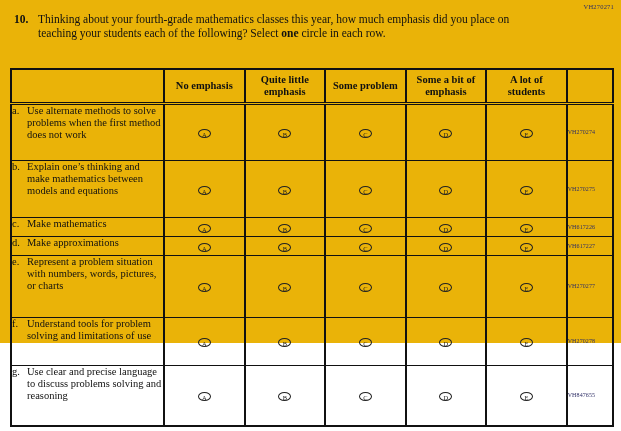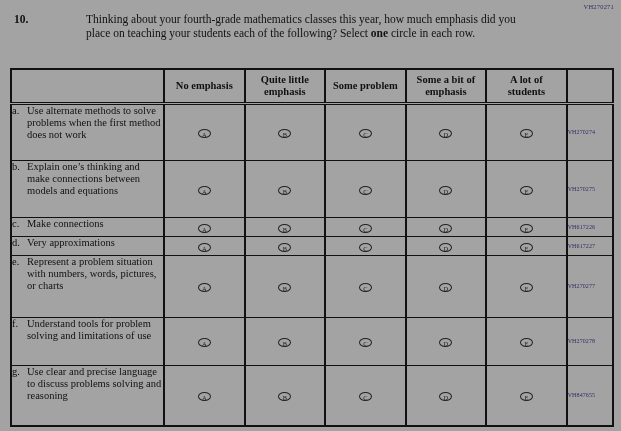--- a/index.html
+++ b/index.html
@@ -8,22 +8,22 @@
     background: #ffffff;
     width: 621px;
     height: 431px;
     overflow: hidden;
     font-family: "Liberation Serif", serif;
     color: #111111;
   }
   .page {
     position: relative;
     width: 621px;
-    height: 431px;
-    background: #a3a3a3;
+    height: 343px;
+    background: #eab308;
   }
   .code-top-right {
     position: absolute;
     top: 3px;
     right: 7px;
     font-size: 6.5px;
     color: #2e2e66;
     letter-spacing: 0.2px;
   }
   .question {
@@ -33,21 +33,21 @@
     width: 512px;
     font-size: 11.5px;
     line-height: 1.22;
     display: flex;
   }
   .qnum {
     font-weight: bold;
     width: 24px;
     flex: 0 0 24px;
   }
-  .qtext { flex: 1; margin-left: 48px; }
+  .qtext { flex: 1; }
   .qtext b { font-weight: bold; }
 
   table.grid {
     position: absolute;
     left: 10px;
     top: 68px;
     width: 604px;
     border-collapse: collapse;
     table-layout: fixed;
     border: 2px solid #111;
@@ -152,51 +152,51 @@
       <td class="opt"><span class="bubble">C</span></td>
       <td class="opt"><span class="bubble">D</span></td>
       <td class="opt"><span class="bubble">E</span></td>
       <td class="codecell">VH270274</td>
     </tr>
 
     <tr style="height:57px">
       <td class="stem">
         <div class="stem-inner">
           <span class="stem-letter">b.</span>
-          <span class="stem-text">Explain one’s thinking and make connections between models and equations</span>
+          <span class="stem-text">Explain one’s thinking and make mathematics between models and equations</span>
         </div>
       </td>
       <td class="opt"><span class="bubble">A</span></td>
       <td class="opt"><span class="bubble">B</span></td>
       <td class="opt"><span class="bubble">C</span></td>
       <td class="opt"><span class="bubble">D</span></td>
       <td class="opt"><span class="bubble">E</span></td>
       <td class="codecell">VH270275</td>
     </tr>
 
     <tr style="height:18px">
       <td class="stem">
         <div class="stem-inner">
           <span class="stem-letter">c.</span>
-          <span class="stem-text">Make connections</span>
+          <span class="stem-text">Make mathematics</span>
         </div>
       </td>
       <td class="opt"><span class="bubble">A</span></td>
       <td class="opt"><span class="bubble">B</span></td>
       <td class="opt"><span class="bubble">C</span></td>
       <td class="opt"><span class="bubble">D</span></td>
       <td class="opt"><span class="bubble">E</span></td>
       <td class="codecell">VH617226</td>
     </tr>
 
     <tr style="height:18px">
       <td class="stem">
         <div class="stem-inner">
           <span class="stem-letter">d.</span>
-          <span class="stem-text">Very approximations</span>
+          <span class="stem-text">Make approximations</span>
         </div>
       </td>
       <td class="opt"><span class="bubble">A</span></td>
       <td class="opt"><span class="bubble">B</span></td>
       <td class="opt"><span class="bubble">C</span></td>
       <td class="opt"><span class="bubble">D</span></td>
       <td class="opt"><span class="bubble">E</span></td>
       <td class="codecell">VH617227</td>
     </tr>
 

